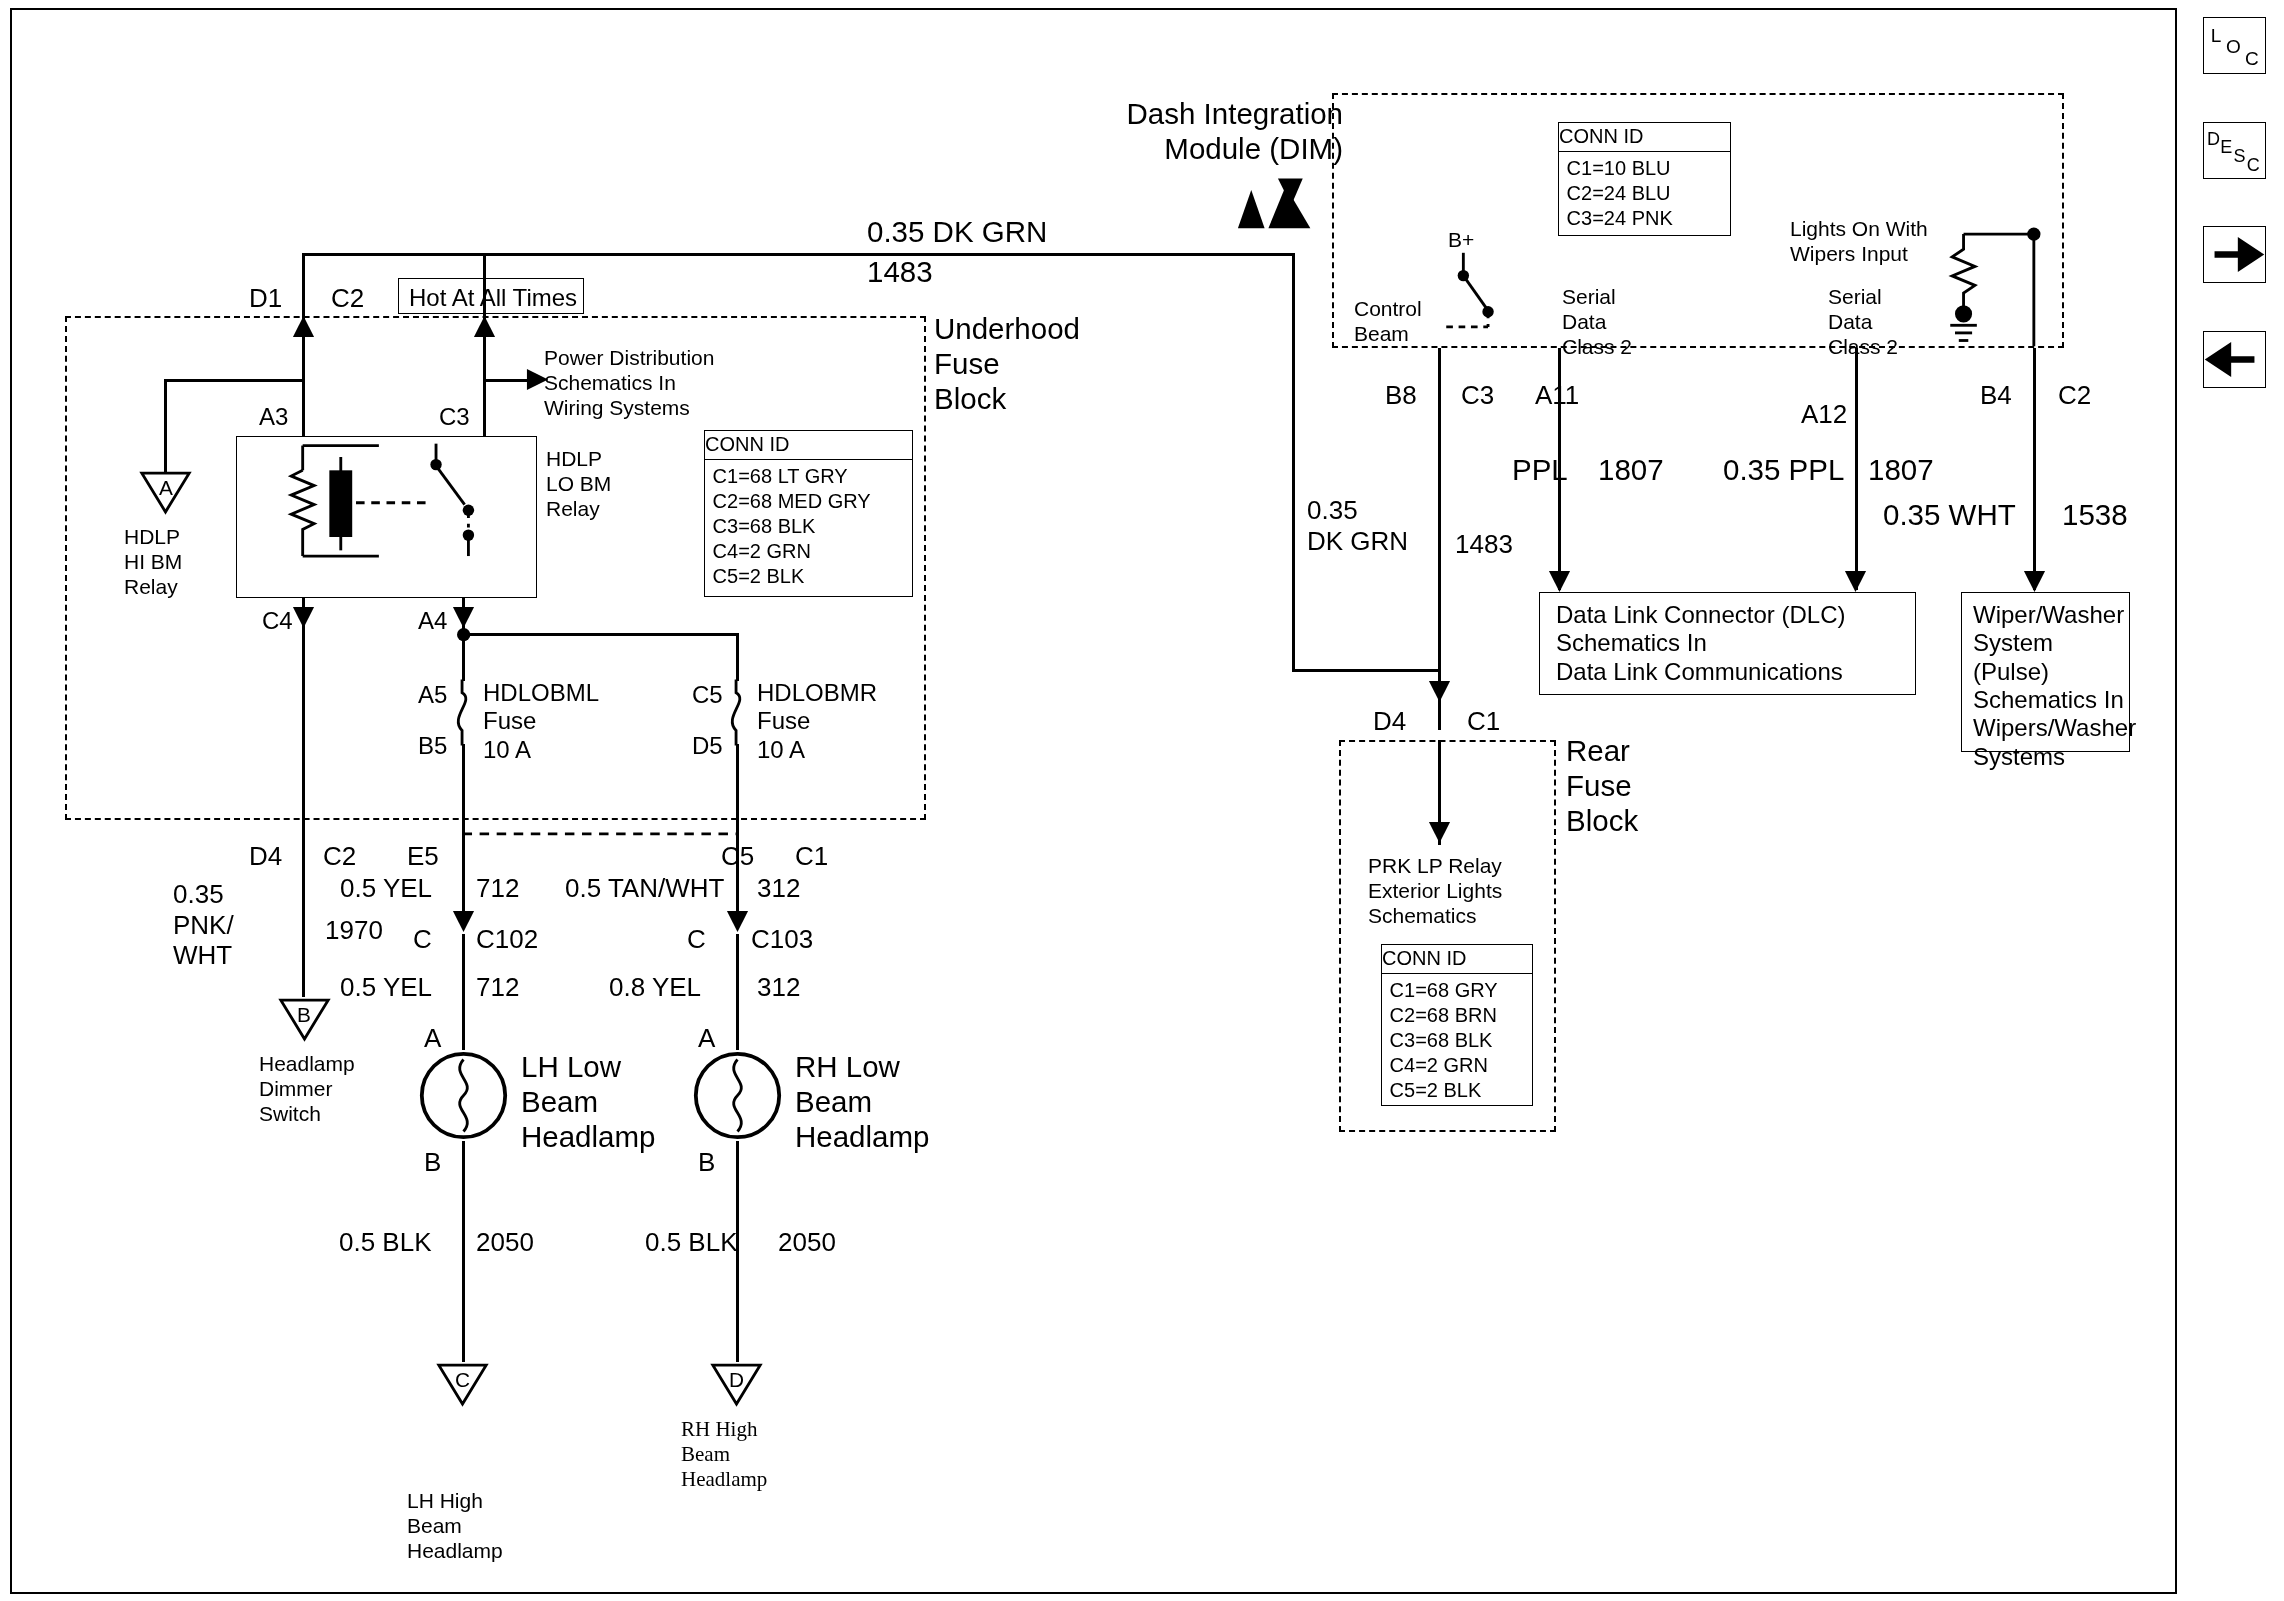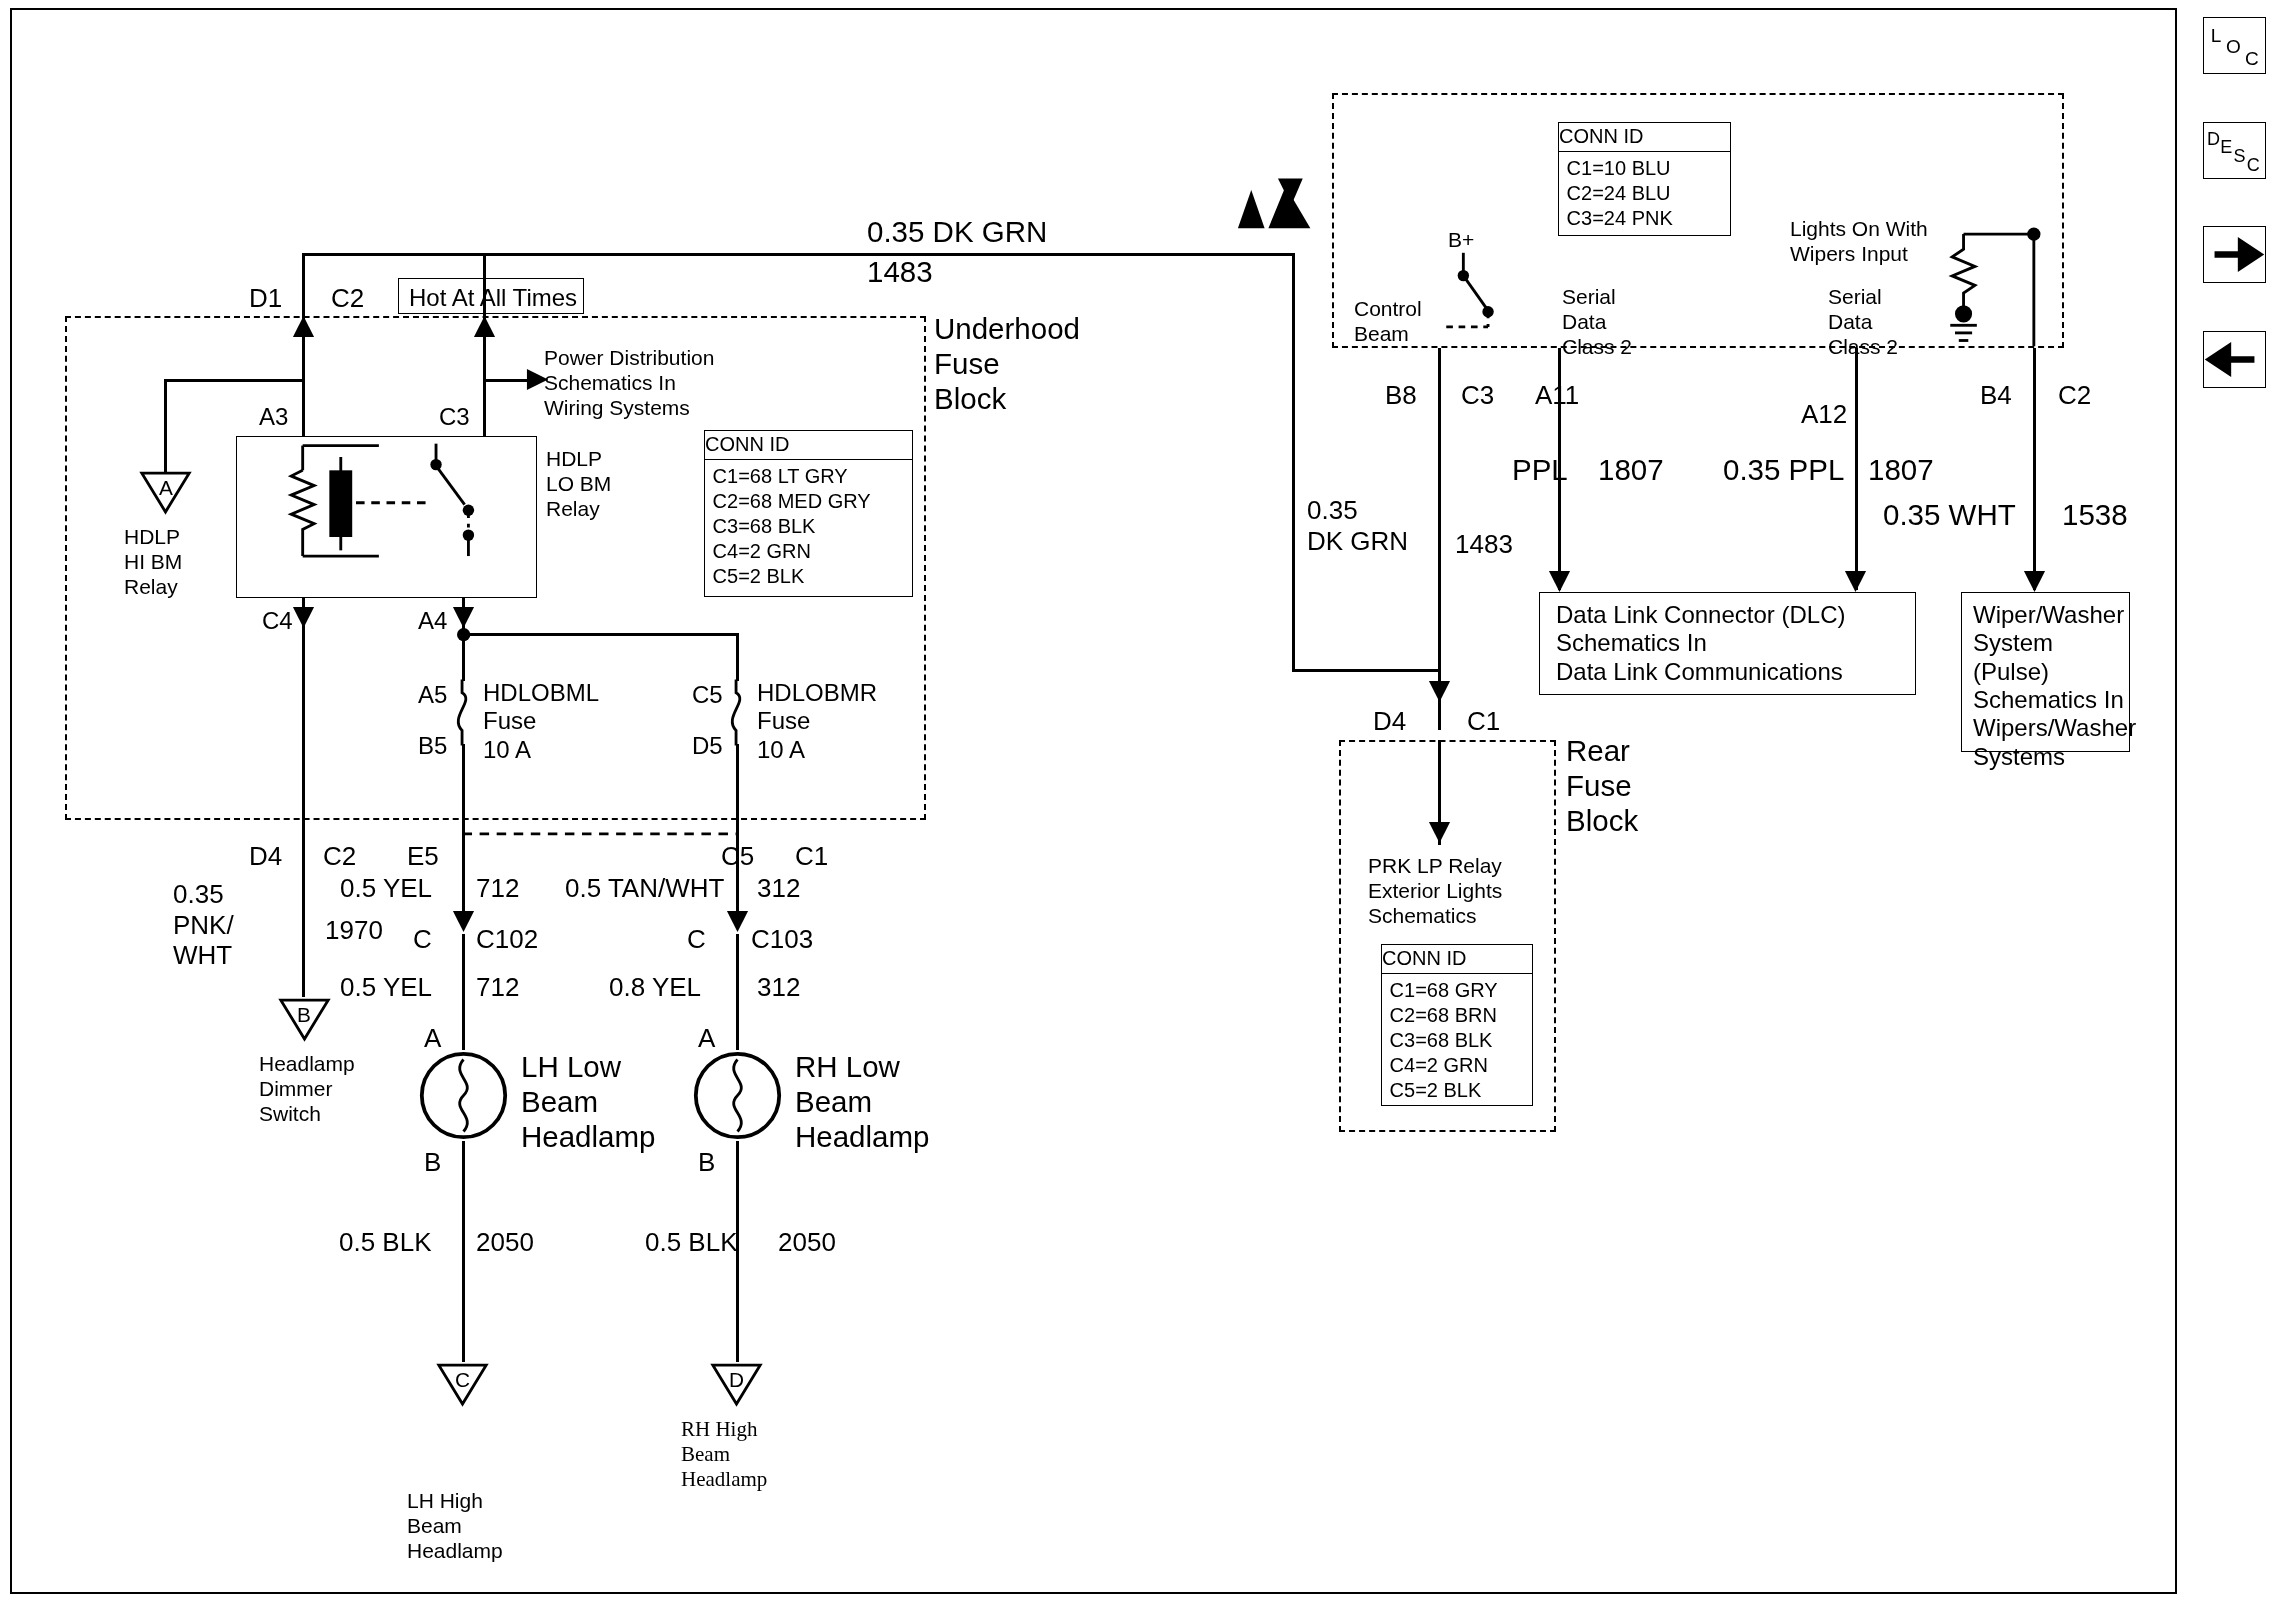--- a/index.html
+++ b/index.html
@@ -255,20 +255,22 @@
     <path d="M3 3 L53 3 L28 44 Z" fill="#fff" stroke="#000" stroke-width="3"></path>
     <text x="20" y="26" font-size="22" font-family="Liberation Sans, sans-serif">D</text>
   </svg>
   <div class="txt t22" style="left: 681px; top: 1417px; width: 124px; white-space: pre-line; font-family: Liberation Serif, serif;">RH High
 Beam
 Headlamp</div>
 
   <div class="txt t30" style="left:867px;top:215px;">0.35 DK GRN</div>
   <div class="txt t30" style="left:867px;top:255px;">1483</div>
 
+  <div class="txt t30" style="left: 1105px; top: 97px; width: 238px; text-align: right; white-space: pre-line;">Dash Integration
+Module (DIM)</div>
   <svg style="left:1236px;top:169px;width:82px;height:63px;" viewBox="0 0 86 66" width="82" height="63">
     <path d="M2 62 L30 62 L16 22 Z" fill="#000"></path>
     <path d="M34 62 L78 62 L52 18 Z" fill="#000"></path>
     <path d="M44 10 L70 10 L58 38 Z" fill="#000"></path>
   </svg>
 
   <div class="dash" style="left:1332px;top:93px;width:732px;height:255px;"></div>
 
   <div class="conn" style="left:1558px;top:122px;width:173px;height:114px;">
     <div class="connhdr">CONN ID</div>

